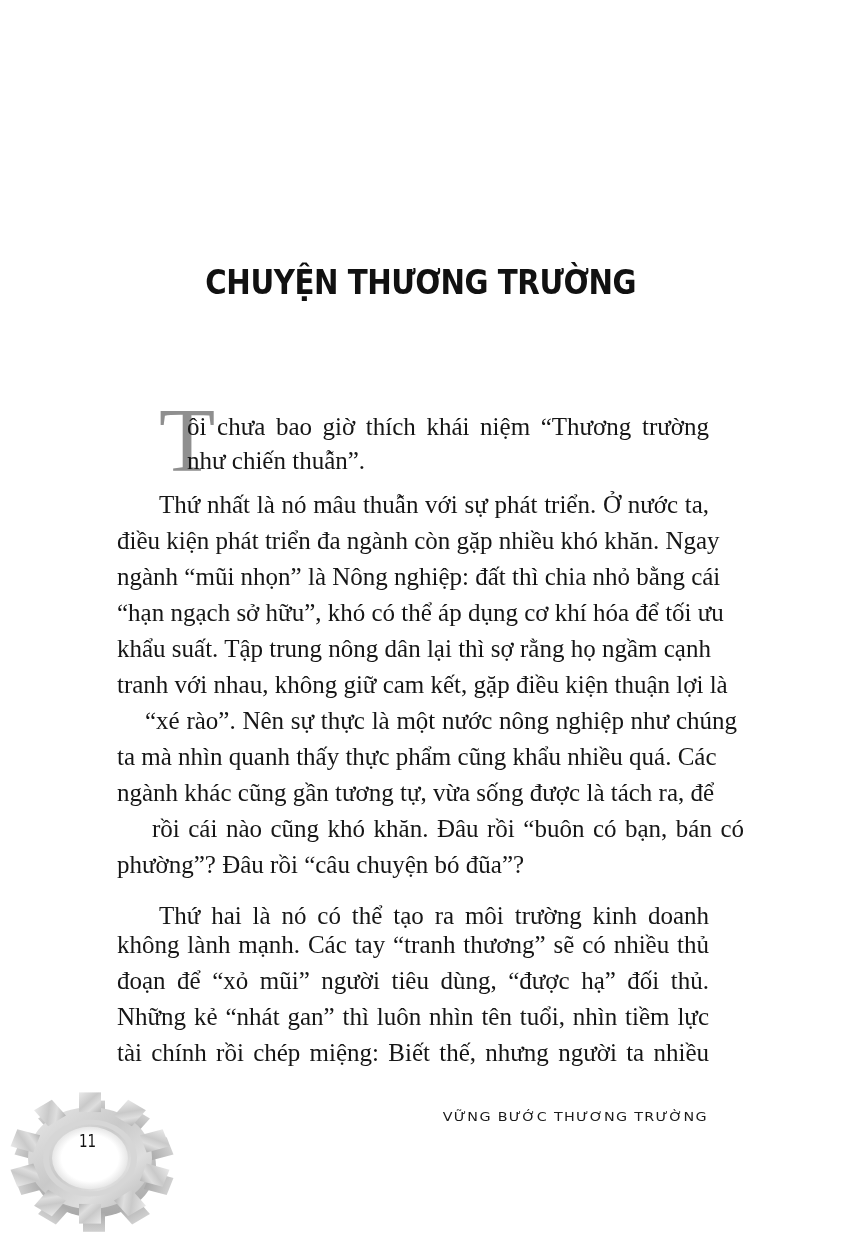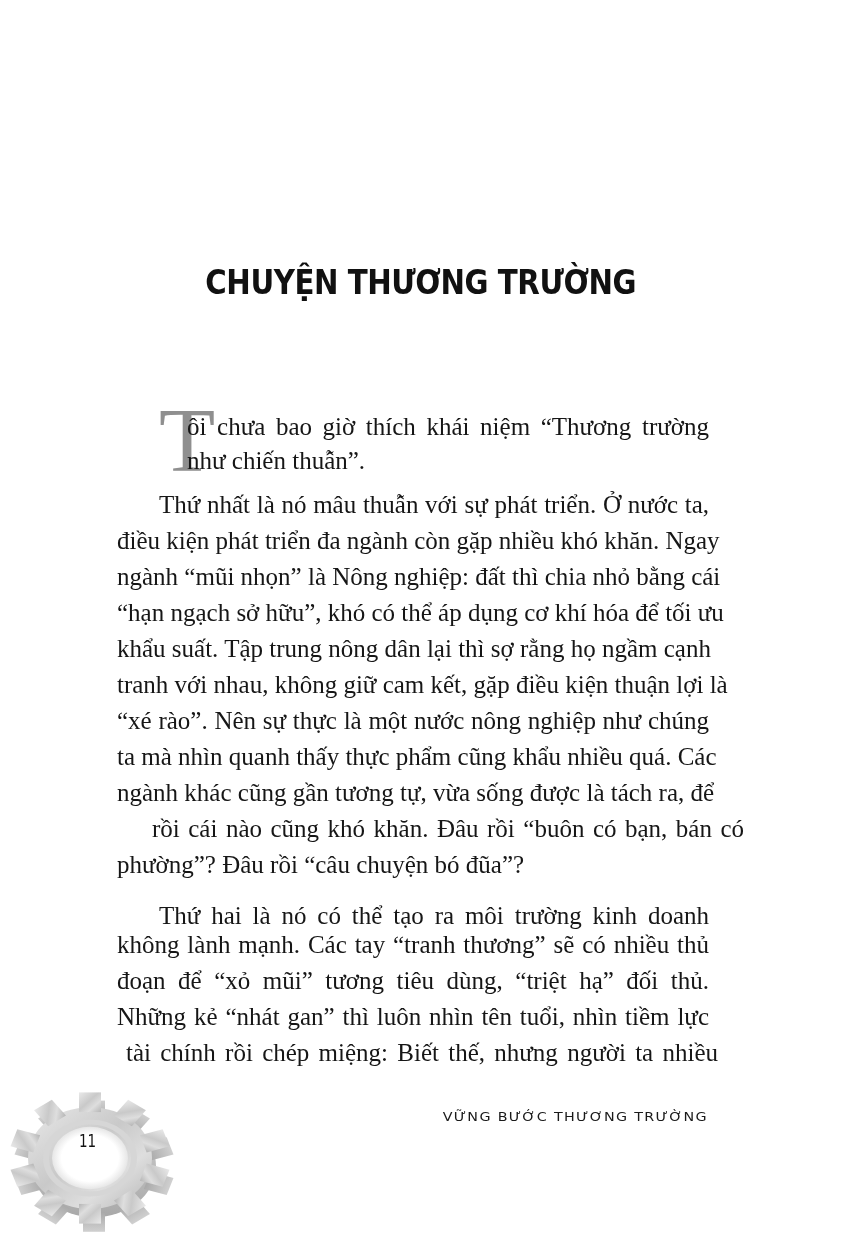--- a/index.html
+++ b/index.html
@@ -108,31 +108,31 @@
 
   <div class="line dropcap-line" style="top:409px;">ôi chưa bao giờ thích khái niệm “Thương trường</div>
   <div class="line dropcap-line last" style="top:443px;">như chiến thuẫn”.</div>
 
   <div class="line indent" style="top:487px;">Thứ nhất là nó mâu thuẫn với sự phát triển. Ở nước ta,</div>
   <div class="line" style="top:523px;">điều kiện phát triển đa ngành còn gặp nhiều khó khăn. Ngay</div>
   <div class="line" style="top:559px;">ngành “mũi nhọn” là Nông nghiệp: đất thì chia nhỏ bằng cái</div>
   <div class="line" style="top:595px;">“hạn ngạch sở hữu”, khó có thể áp dụng cơ khí hóa để tối ưu</div>
   <div class="line" style="top:631px;">khẩu suất. Tập trung nông dân lại thì sợ rằng họ ngầm cạnh</div>
   <div class="line" style="top:667px;">tranh với nhau, không giữ cam kết, gặp điều kiện thuận lợi là</div>
-  <div class="line" style="top:703px;">“xé rào”. Nên sự thực là một nước nông nghiệp như chúng</div>
+  <div class="line" style="top:703px;margin-left:28px;">“xé rào”. Nên sự thực là một nước nông nghiệp như chúng</div>
   <div class="line" style="top:739px;">ta mà nhìn quanh thấy thực phẩm cũng khẩu nhiều quá. Các</div>
   <div class="line" style="top:775px;">ngành khác cũng gần tương tự, vừa sống được là tách ra, để</div>
   <div class="line" style="top:811px;margin-left:35px;">rồi cái nào cũng khó khăn. Đâu rồi “buôn có bạn, bán có</div>
   <div class="line last" style="top:847px;">phường”? Đâu rồi “câu chuyện bó đũa”?</div>
 
   <div class="line indent" style="top:891px;margin-top:7px;">Thứ hai là nó có thể tạo ra môi trường kinh doanh</div>
   <div class="line" style="top:927px;">không lành mạnh. Các tay “tranh thương” sẽ có nhiều thủ</div>
-  <div class="line" style="top:963px;">đoạn để “xỏ mũi” tương tiêu dùng, “triệt hạ” đối thủ.</div>
+  <div class="line" style="top:963px;">đoạn để “xỏ mũi” người tiêu dùng, “được hạ” đối thủ.</div>
   <div class="line" style="top:999px;">Những kẻ “nhát gan” thì luôn nhìn tên tuổi, nhìn tiềm lực</div>
-  <div class="line" style="top:1035px;margin-left:9px;">tài chính rồi chép miệng: Biết thế, nhưng người ta nhiều</div>
+  <div class="line" style="top:1035px;">tài chính rồi chép miệng: Biết thế, nhưng người ta nhiều</div>
 </div>
 
 <div class="running-head">VỮNG BƯỚC THƯƠNG TRƯỜNG</div>
 
 <svg class="gear" viewBox="0 0 180 160" xmlns="http://www.w3.org/2000/svg">
   <defs>
     <linearGradient id="gearGrad" x1="0" y1="0" x2="1" y2="1">
       <stop offset="0" stop-color="#e9e9e9"></stop>
       <stop offset="0.45" stop-color="#c9c9c9"></stop>
       <stop offset="0.7" stop-color="#dedede"></stop>

